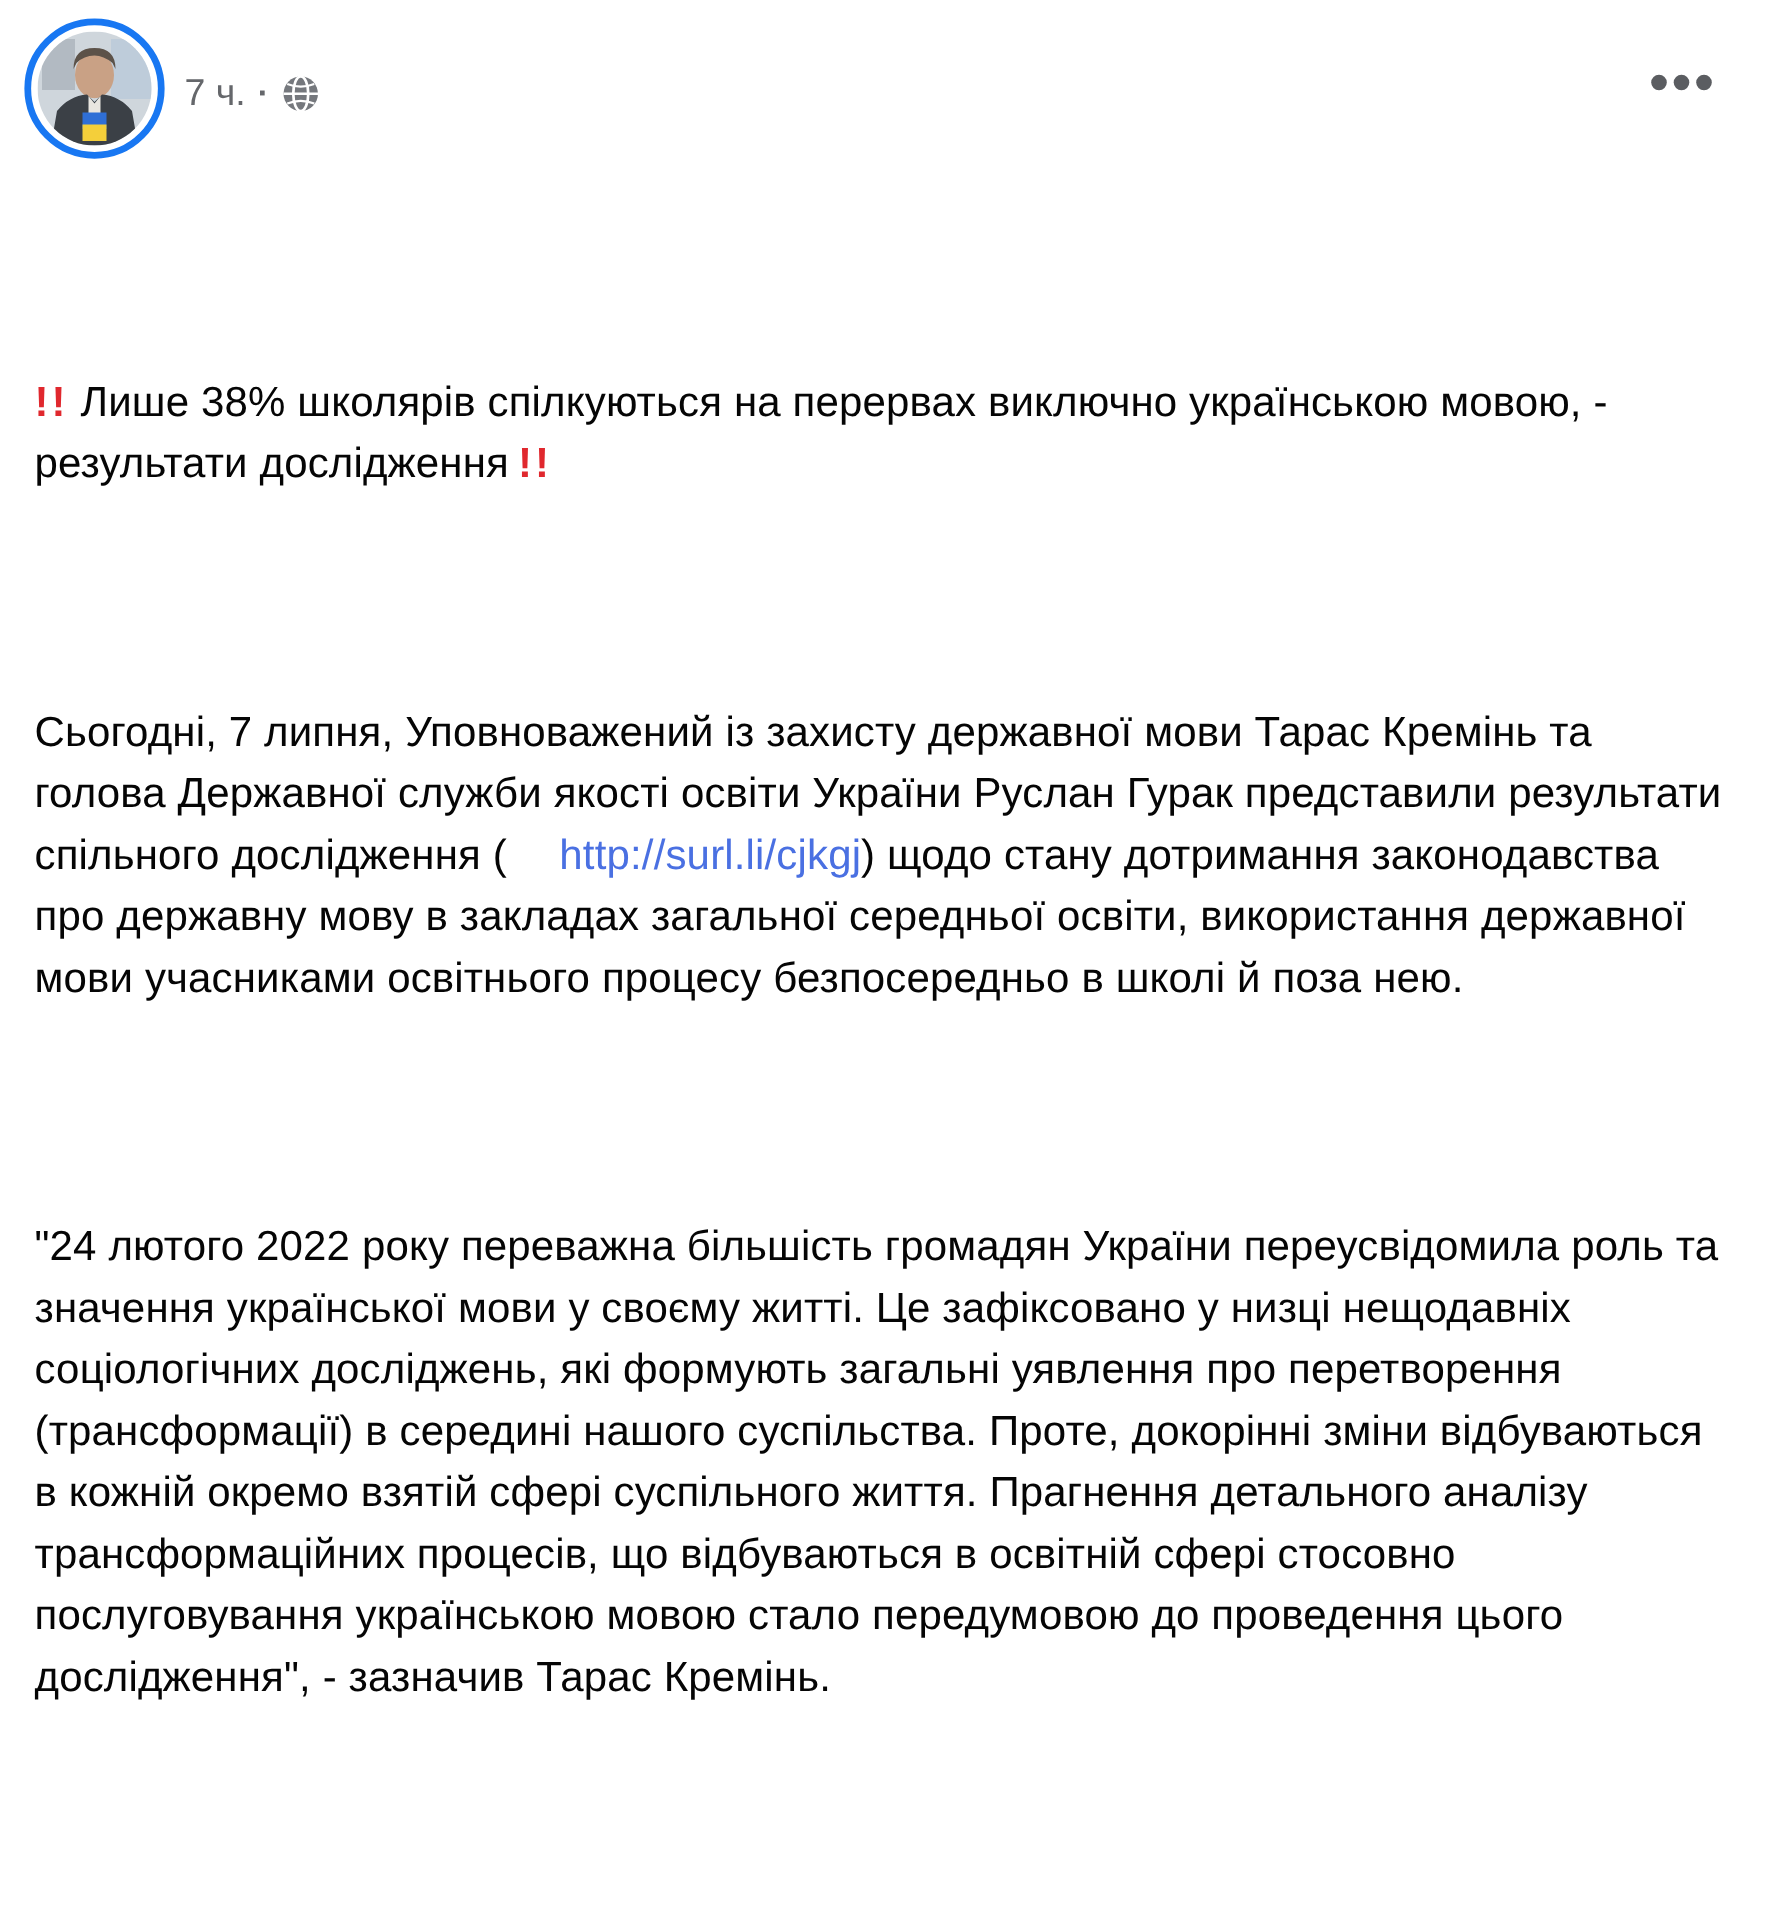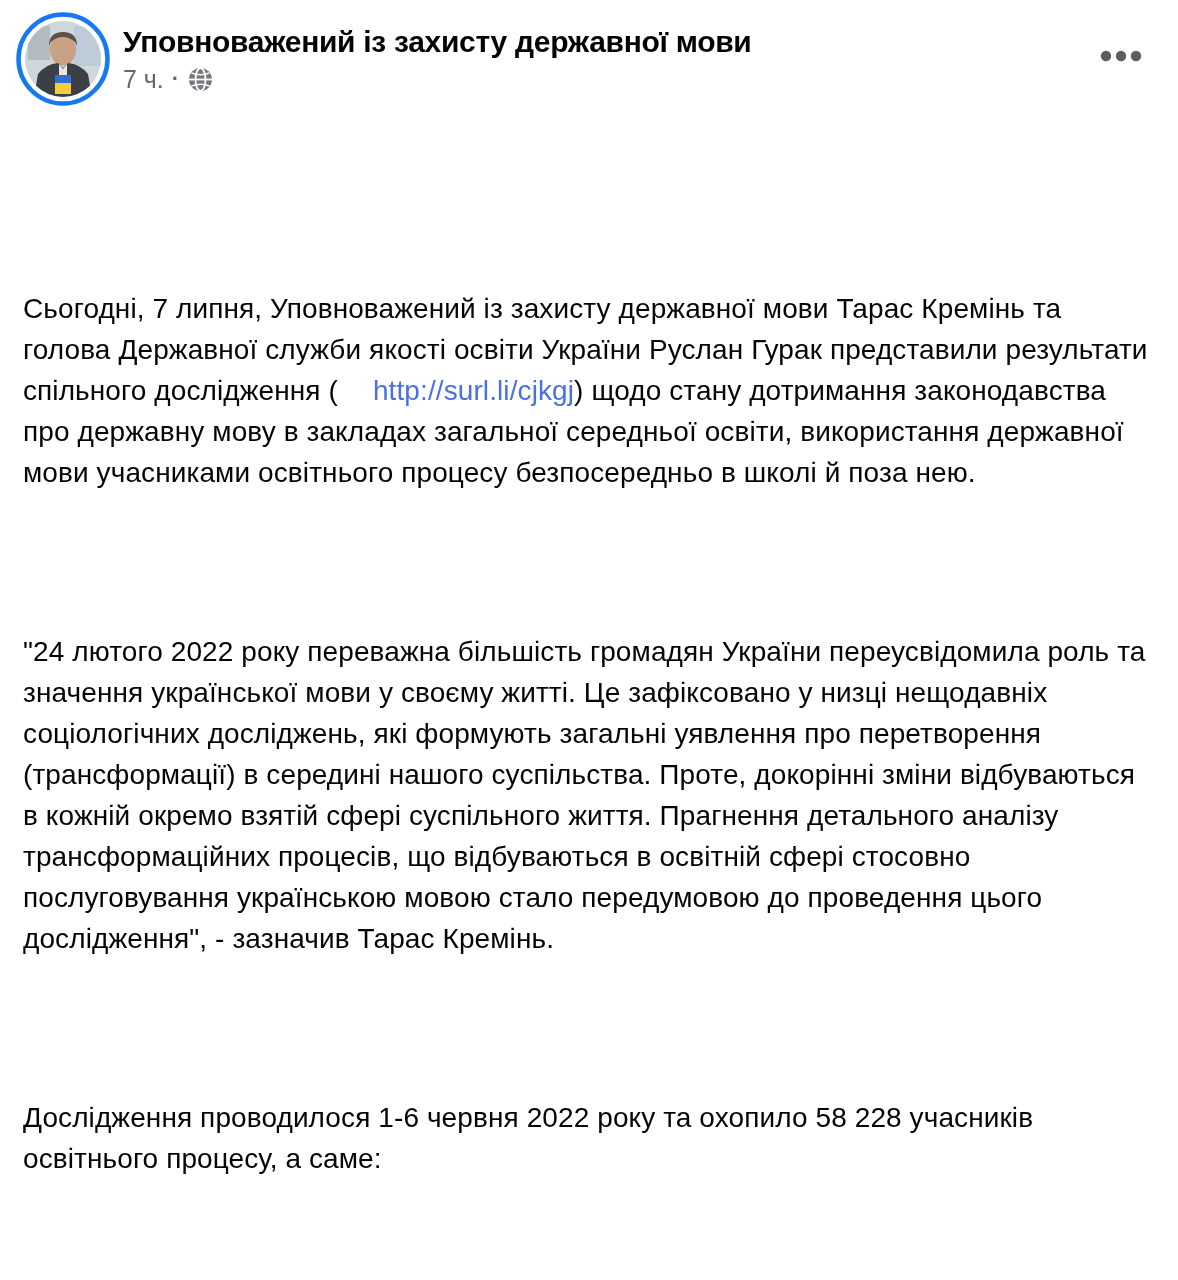--- a/index.html
+++ b/index.html
@@ -107,21 +107,20 @@
           <path d="M43 52 L47 57 L51 52 L51 64 L43 64 Z" fill="#e9e6e0"></path>
           <rect x="39" y="63" width="16" height="11" fill="#2f6fd6"></rect>
           <rect x="39" y="71" width="16" height="11" fill="#f4cf3a"></rect>
         </g>
         <circle cx="47" cy="47" r="42.5" fill="none" stroke="#ffffff" stroke-width="5"></circle>
         <circle cx="47" cy="47" r="44.5" fill="none" stroke="#1877f2" stroke-width="4.5"></circle>
       </svg>
     </div>
 
     <div class="header-info">
-      <div class="page-name">Уповноважений із захисту державної мови</div>
       <div class="post-meta">
         <span>7 ч.</span>
         <span class="sep">·</span>
         <span class="globe">
           <svg width="27" height="27" viewBox="0 0 27 27">
             <circle cx="13.5" cy="13.5" r="11.5" fill="#75787d"></circle>
             <ellipse cx="13.5" cy="13.5" rx="5" ry="11.5" fill="none" stroke="#ffffff" stroke-width="1.8"></ellipse>
             <line x1="2" y1="13.5" x2="25" y2="13.5" stroke="#ffffff" stroke-width="1.8"></line>
             <path d="M4.5 7 Q13.5 10.5 22.5 7" fill="none" stroke="#ffffff" stroke-width="1.6"></path>
             <path d="M4.5 20 Q13.5 16.5 22.5 20" fill="none" stroke="#ffffff" stroke-width="1.6"></path>
@@ -134,20 +133,21 @@
       <svg width="42" height="12" viewBox="0 0 42 12">
         <circle cx="6" cy="6" r="5.2" fill="#5b5d61"></circle>
         <circle cx="21" cy="6" r="5.2" fill="#5b5d61"></circle>
         <circle cx="36" cy="6" r="5.2" fill="#5b5d61"></circle>
       </svg>
     </div>
   </div>
 
   <div class="post-body">
 
+    <p><span class="excl">!!</span><span>Лише 38% школярів спілкуються на перервах виключно українською мовою, - результати дослідження</span><span class="excl excl-end">!!</span></p>
 
     <p><span>Сьогодні, 7 липня, Уповноважений із захисту державної мови Тарас Кремінь та голова Державної служби якості освіти України Руслан Гурак представили результати спільного дослідження (</span><a class="post-link">http://surl.li/cjkgj</a><span>) щодо стану дотримання законодавства про державну мову в закладах загальної середньої освіти, використання державної мови учасниками освітнього процесу безпосередньо в школі й поза нею.</span></p>
 
     <p>"24 лютого 2022 року переважна більшість громадян України переусвідомила роль та значення української мови у своєму житті. Це зафіксовано у низці нещодавніх соціологічних досліджень, які формують загальні уявлення про перетворення (трансформації) в середині нашого суспільства. Проте, докорінні зміни відбуваються в кожній окремо взятій сфері суспільного життя. Прагнення детального аналізу трансформаційних процесів, що відбуваються в освітній сфері стосовно послуговування українською мовою стало передумовою до проведення цього дослідження", - зазначив Тарас Кремінь.</p>
 
     <p>Дослідження проводилося 1-6 червня 2022 року та охопило 58 228 учасників освітнього процесу, а саме:</p>
 
     
 
     

